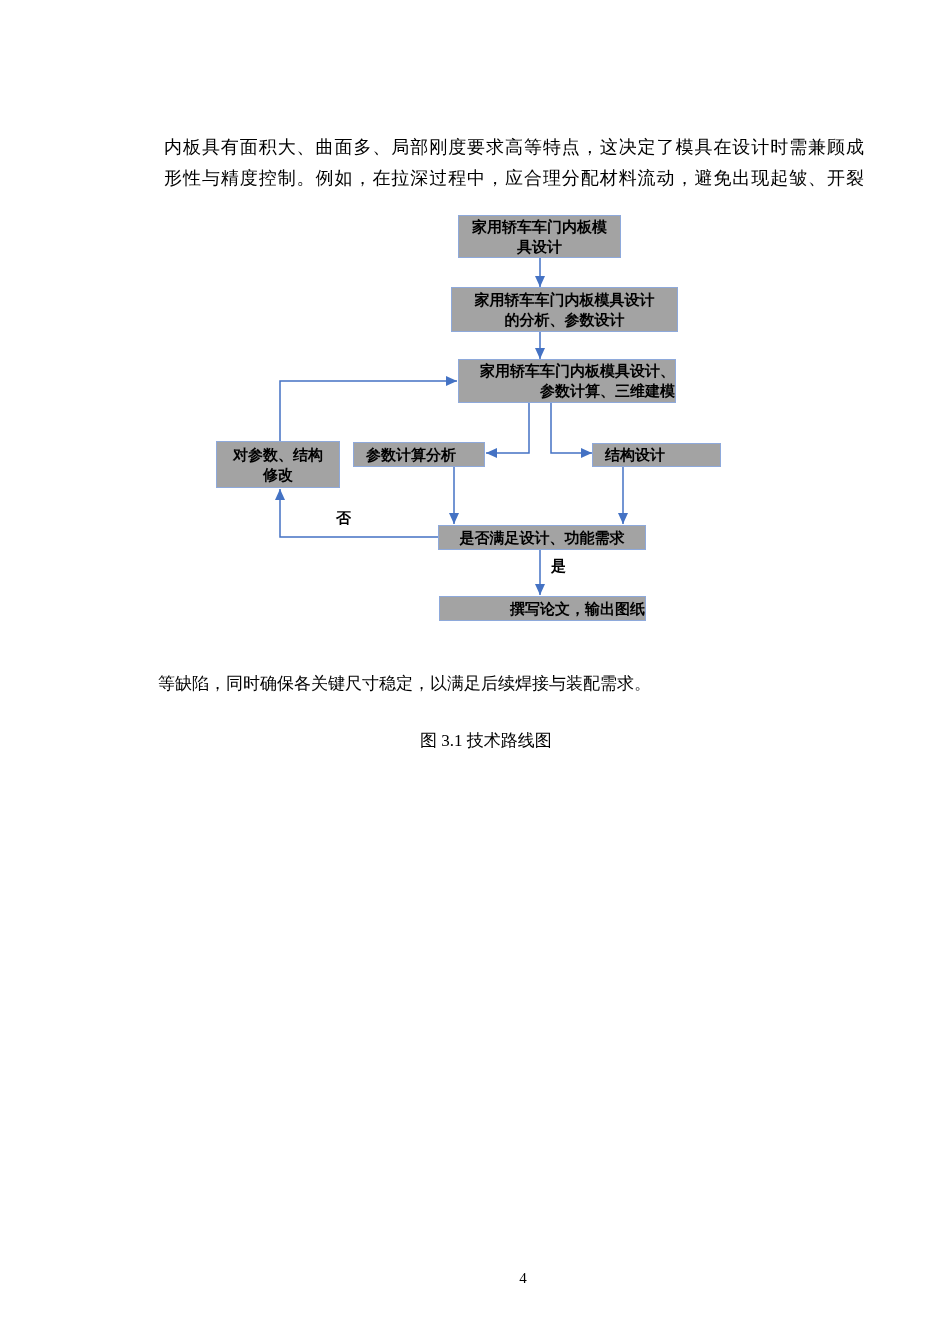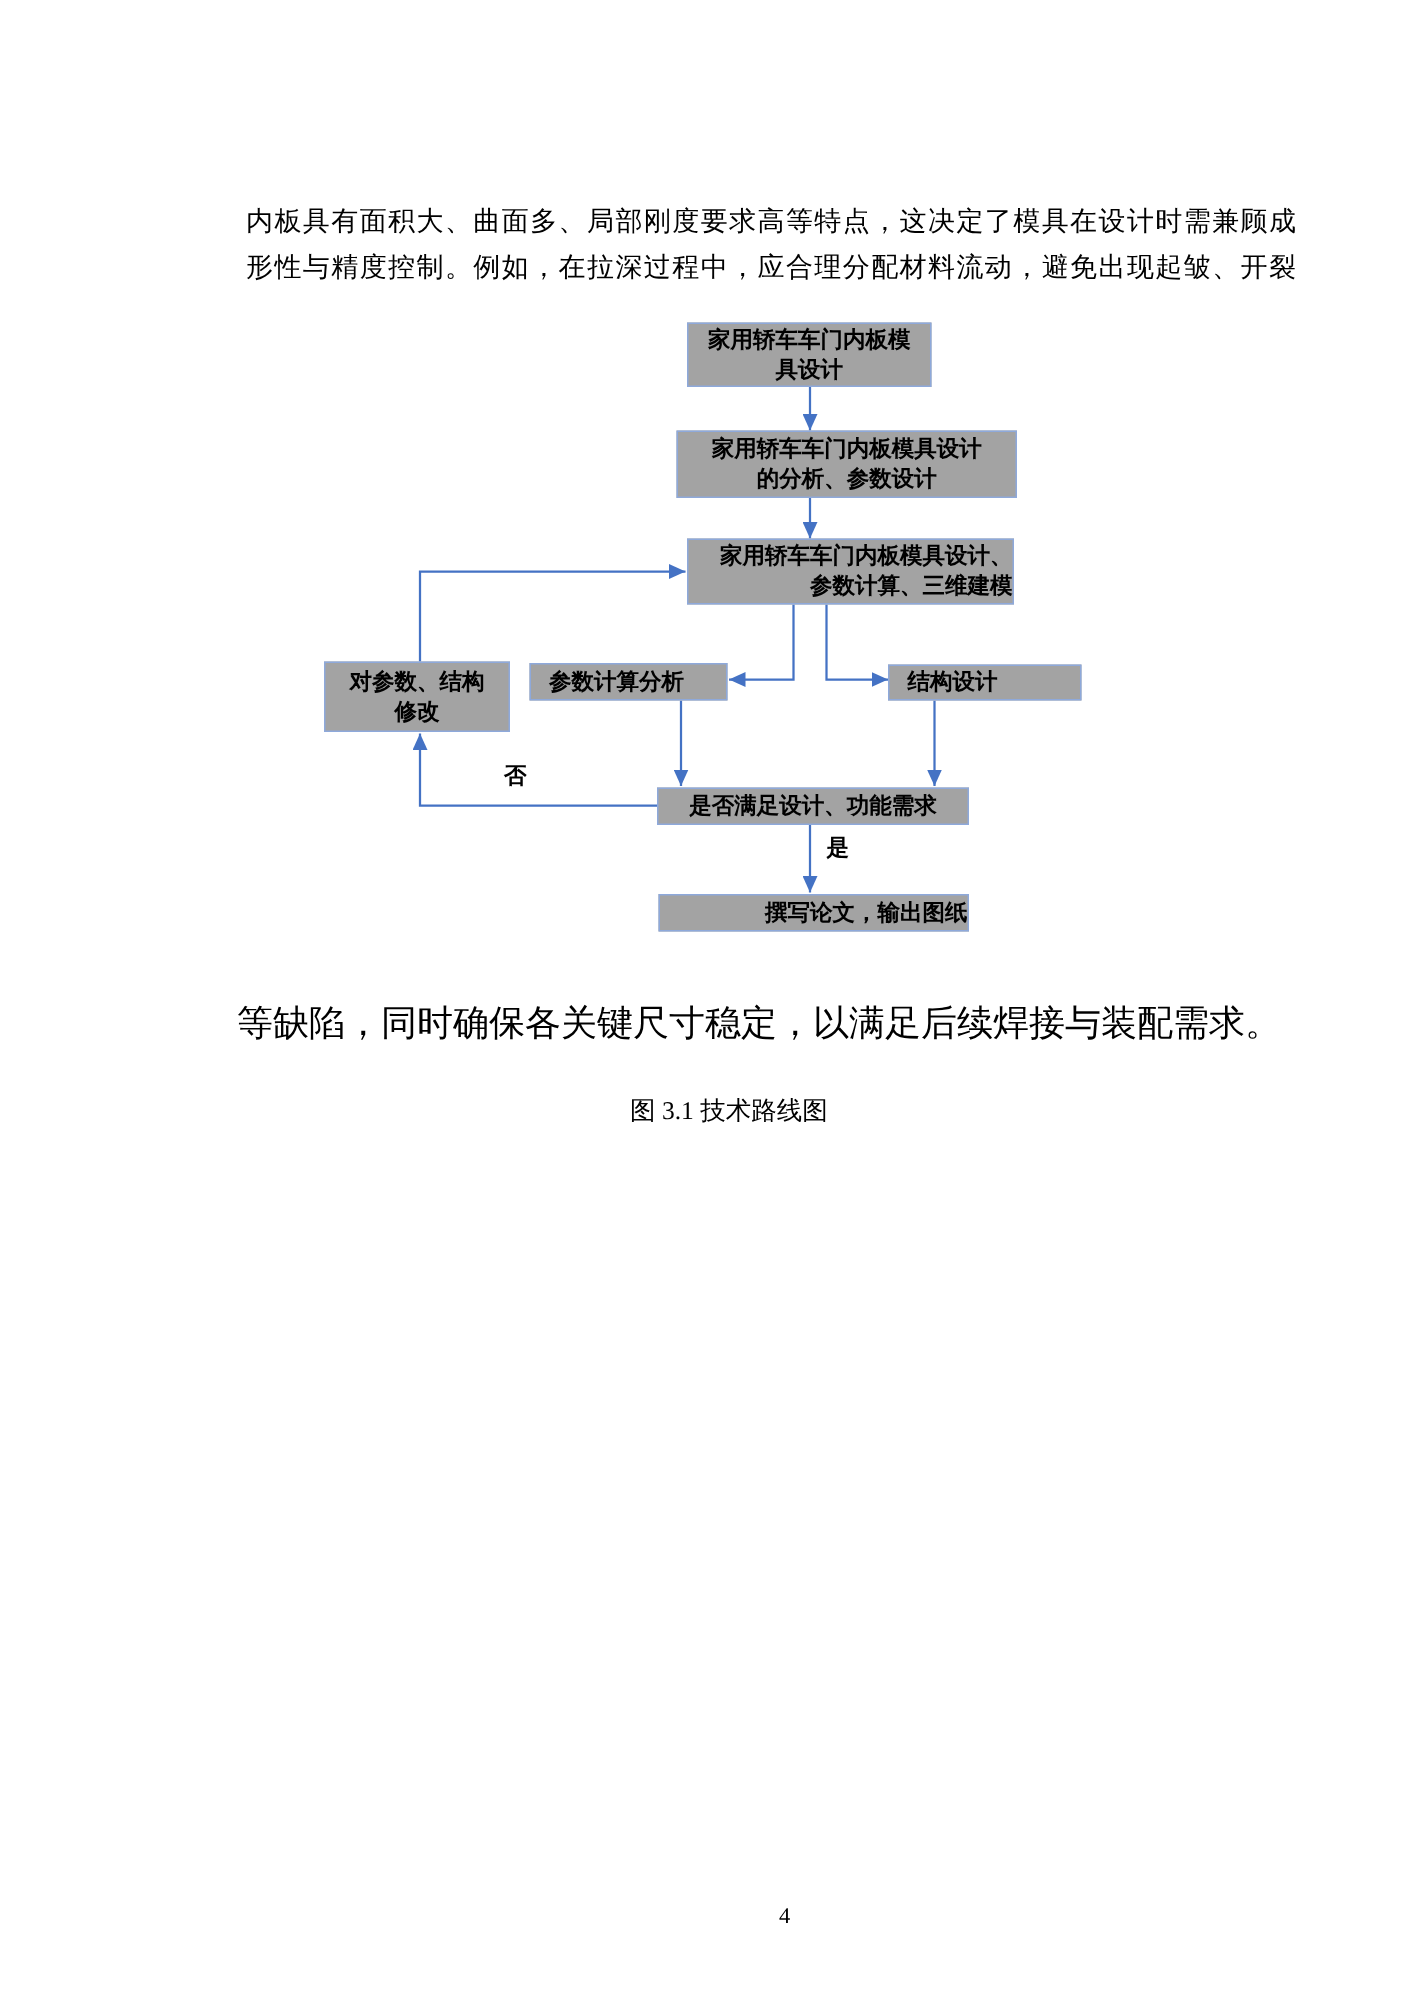--- a/index.html
+++ b/index.html
@@ -12,21 +12,21 @@
     color:#000;
   }
   
   .para-top{
     position:absolute;left:164px;top:132px;width:700px;
     font-size:18px;line-height:31px;
   }
   .jline{text-align:justify;text-align-last:justify;}
   .para-bottom{
     position:absolute;left:158px;top:668px;width:720px;
-    font-size:24px;line-height:31px;text-align:left;
+    font-size:17px;line-height:31px;text-align:left;
   }
   .caption{
     position:absolute;left:420px;top:728px;width:260px;
     font-size:17px;line-height:26px;
   }
   .pagenum{
     position:absolute;left:493px;top:1270px;width:60px;
     font-size:15px;text-align:center;
   }
   

